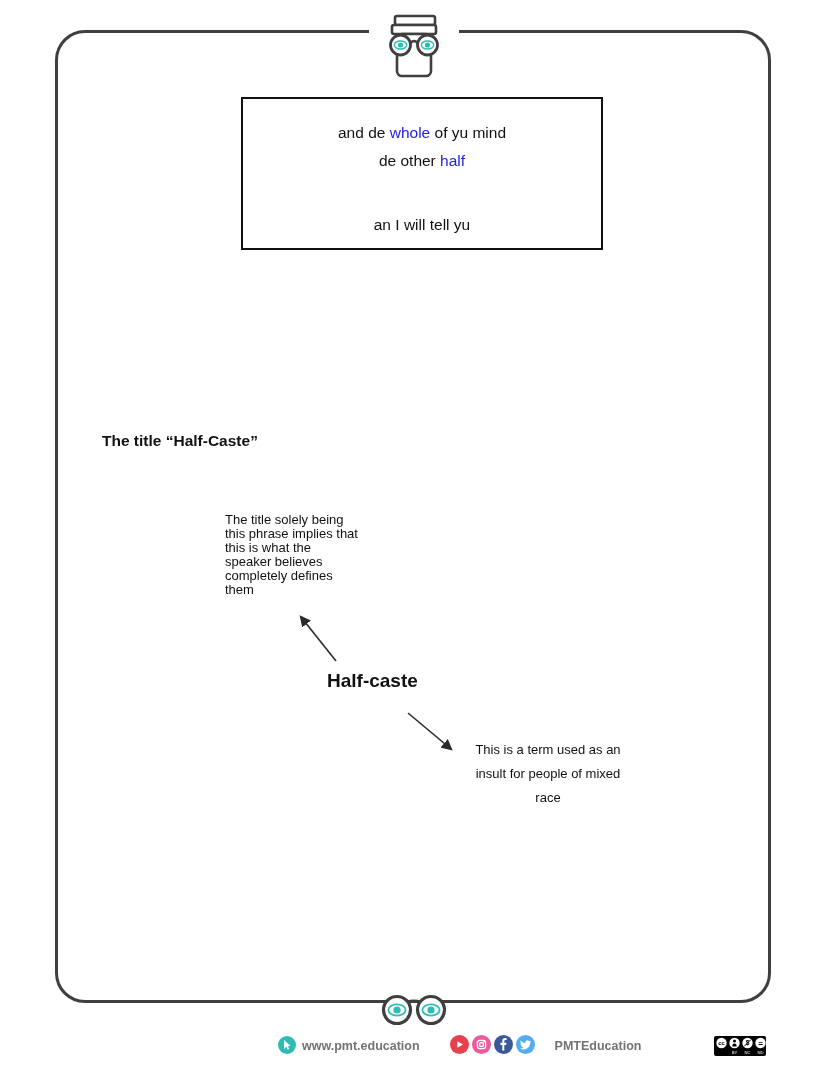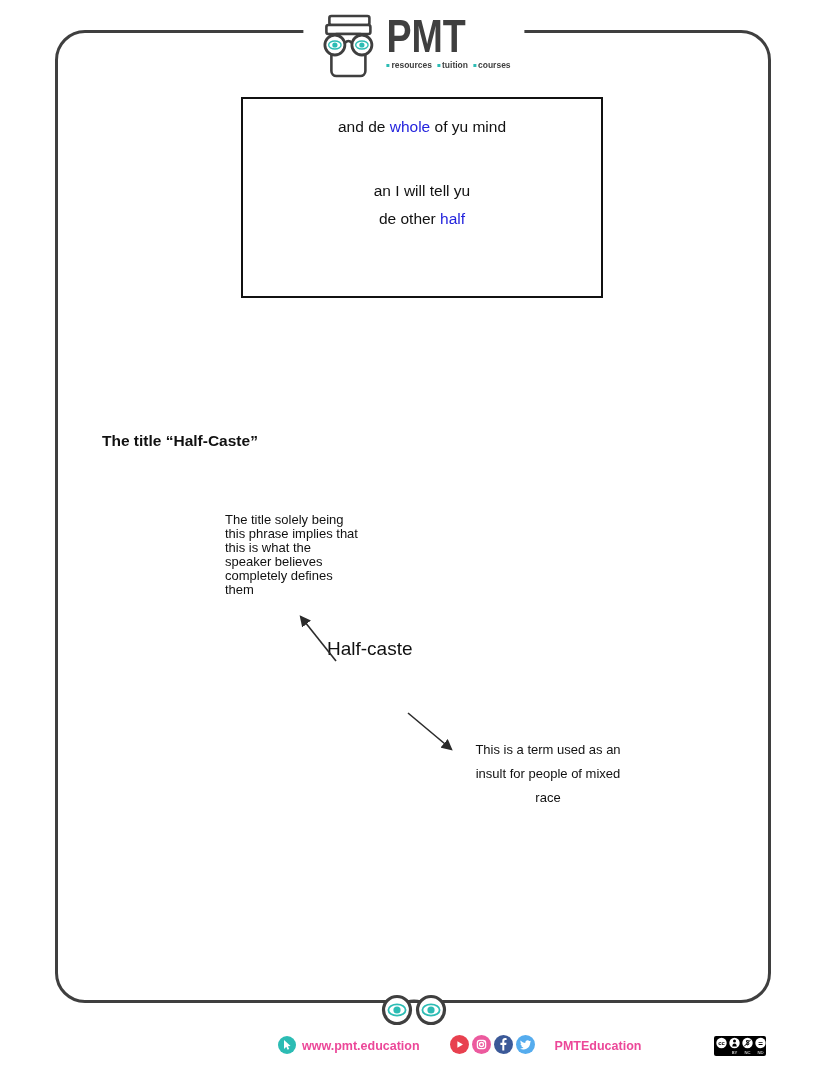--- a/index.html
+++ b/index.html
@@ -52,25 +52,25 @@
     font-weight: 700;
     color: #3f3f3f;
   }
   .tagline .t-item { display: flex; align-items: center; gap: 2px; }
   .tagline .dot { width: 3px; height: 3px; background: #2cbcb4; display: inline-block; }
 
   
   .poem-box {
     position: absolute;
     left: 241px; top: 97px;
-    width: 362px; height: 201px;
+    width: 362px; height: 153px;
     border: 2px solid #111111;
     text-align: center;
     font-size: 15.5px;
-    padding-top: 14px;
+    padding-top: 20px;
   }
   .poem-line { line-height: 28px; }
   .poem-line.second { margin-top: 36px; }
   .highlight { color: #2323dd; }
 
   
   .heading {
     position: absolute;
     left: 102px; top: 432px;
     font-size: 15.5px;
@@ -78,23 +78,23 @@
   }
   .note-left {
     position: absolute;
     left: 225px; top: 513px;
     width: 133px;
     font-size: 13px;
     line-height: 14px;
   }
   .key-term {
     position: absolute;
-    left: 327px; top: 638px;
+    left: 327px; top: 670px;
     font-size: 19px;
-    font-weight: 400;
+    font-weight: 700;
   }
   .note-right {
     position: absolute;
     left: 462px; top: 738px;
     width: 172px;
     font-size: 13px;
     line-height: 24px;
     text-align: center;
   }
   .arrows {
@@ -111,21 +111,21 @@
     transform: translateX(-50%);
   }
   .footer-row {
     position: absolute;
     left: 278px; top: 1035px;
     display: flex;
     align-items: center;
     gap: 6px;
     font-size: 12.5px;
     font-weight: 700;
-    color: #ec4899;
+    color: #737373;
   }
   .footer-row .site-label { margin-right: 24px; }
   .social { display: flex; align-items: center; gap: 3px; }
   .handle-label { margin-left: 14px; }
   a { color: inherit; text-decoration: none; }
   .cc-badge {
     position: absolute;
     left: 714px; top: 1036px;
   }
 </style>
@@ -144,43 +144,26 @@
         <rect x="14" y="20" width="34" height="42" rx="5" fill="#fff" stroke="#3f3f3f" stroke-width="2.6"></rect>
         <circle cx="17.5" cy="31" r="10" fill="#fff" stroke="#3f3f3f" stroke-width="2.8"></circle>
         <circle cx="44.5" cy="31" r="10" fill="#fff" stroke="#3f3f3f" stroke-width="2.8"></circle>
         <path d="M27.5 29 q3.5 -4 7 0" stroke="#3f3f3f" stroke-width="2.6" fill="none"></path>
         <ellipse cx="17.5" cy="31" rx="6.2" ry="4" fill="none" stroke="#2cbcb4" stroke-width="1.4"></ellipse>
         <circle cx="17.5" cy="31" r="2.6" fill="#2cbcb4"></circle>
         <ellipse cx="44.5" cy="31" rx="6.2" ry="4" fill="none" stroke="#2cbcb4" stroke-width="1.4"></ellipse>
         <circle cx="44.5" cy="31" r="2.6" fill="#2cbcb4"></circle>
       </svg>
     </span>
-    <span class="logo-text">
-      <span class="brand">PMT</span>
-      <span class="tagline">
-        <span class="t-item">
-            <span class="dot"></span>
-            <span>resources</span>
-          </span>
-        <span class="t-item">
-            <span class="dot"></span>
-            <span>tuition</span>
-          </span>
-        <span class="t-item">
-            <span class="dot"></span>
-            <span>courses</span>
-          </span>
-      </span>
-    </span>
   </header>
 
   <section class="poem-box">
     <p class="poem-line"><span>and de </span><span class="highlight">whole</span><span> of yu mind</span></p>
+    <p class="poem-line"><span>de other </span><span class="highlight">half</span></p>
     <p class="poem-line second">an I will tell yu</p>
-    <p class="poem-line"><span>de other </span><span class="highlight">half</span></p>
   </section>
 
   <h2 class="heading">The title “Half-Caste”</h2>
 
   <div class="note-left">The title solely being this phrase implies that this is what the speaker believes completely defines them</div>
   <div class="key-term">Half-caste</div>
   <div class="note-right">This is a term used as an insult for people of mixed race</div>
 
   <svg class="arrows" viewBox="0 0 828 1071">
     <defs>

